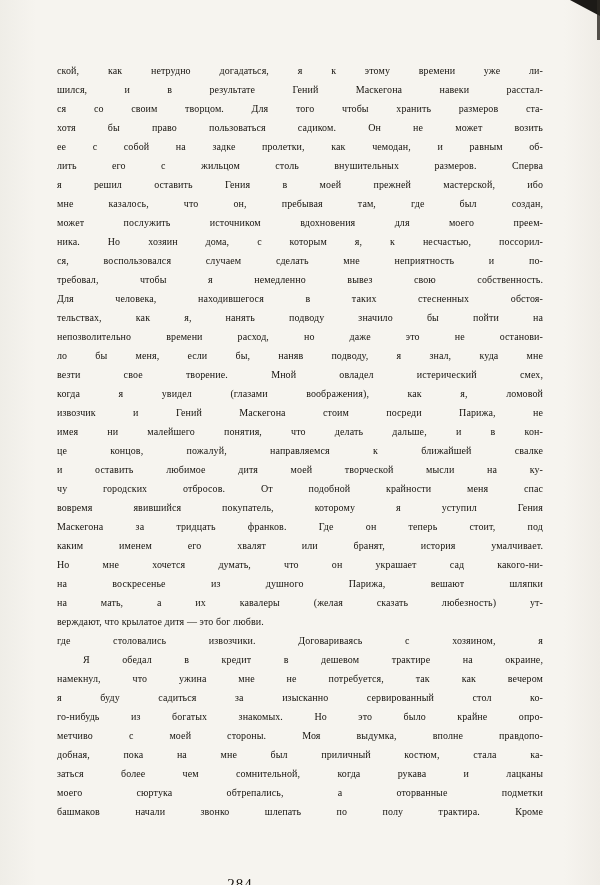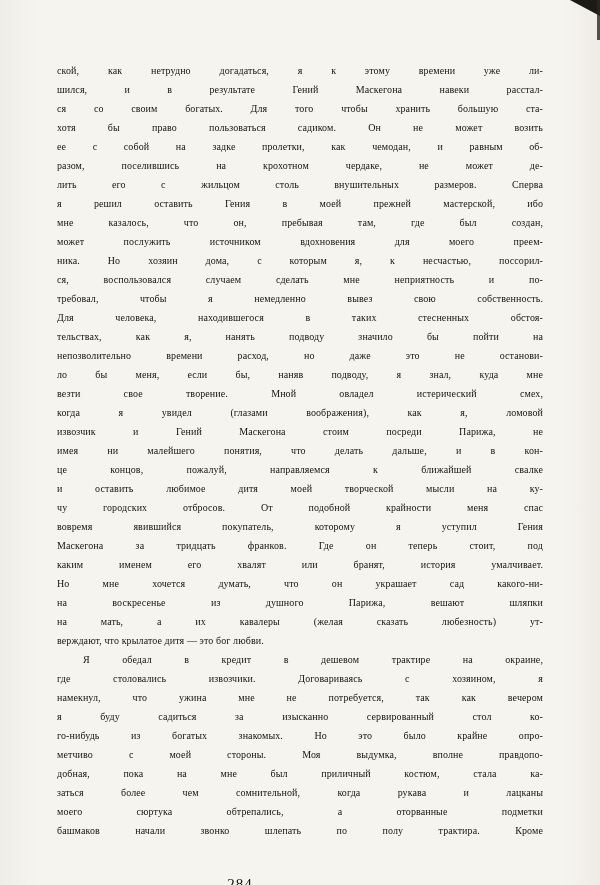--- a/index.html
+++ b/index.html
@@ -65,24 +65,23 @@
 </head>
 <body>
 
 <div id="scan-page">
   <div class="artifact-corner-tr"></div>
   <div class="artifact-edge-r"></div>
   <div id="text-block">
       <div class="paragraph">
         <div class="line just">ской, как нетрудно догадаться, я к этому времени уже ли-</div>
         <div class="line just">шился, и в результате Гений Маскегона навеки расстал-</div>
-        <div class="line just">ся со своим богатых. Для того чтобы хранить большую ста-</div>
+        <div class="line just">ся со своим творцом. Для того чтобы хранить размеров ста-</div>
         <div class="line just">хотя бы право пользоваться садиком. Он не может возить</div>
         <div class="line just">ее с собой на задке пролетки, как чемодан, и равным об-</div>
-        <div class="line just">разом, поселившись на крохотном чердаке, не может де-</div>
         <div class="line just">лить его с жильцом столь внушительных размеров. Сперва</div>
         <div class="line just">я решил оставить Гения в моей прежней мастерской, ибо</div>
         <div class="line just">мне казалось, что он, пребывая там, где был создан,</div>
         <div class="line just">может послужить источником вдохновения для моего преем-</div>
         <div class="line just">ника. Но хозяин дома, с которым я, к несчастью, поссорил-</div>
         <div class="line just">ся, воспользовался случаем сделать мне неприятность и по-</div>
         <div class="line just">требовал, чтобы я немедленно вывез свою собственность.</div>
         <div class="line just">Для человека, находившегося в таких стесненных обстоя-</div>
         <div class="line just">тельствах, как я, нанять подводу значило бы пойти на</div>
         <div class="line just">непозволительно времени расход, но даже это не останови-</div>
@@ -96,22 +95,22 @@
         <div class="line just">чу городских отбросов. От подобной крайности меня спас</div>
         <div class="line just">вовремя явившийся покупатель, которому я уступил Гения</div>
         <div class="line just">Маскегона за тридцать франков. Где он теперь стоит, под</div>
         <div class="line just">каким именем его хвалят или бранят, история умалчивает.</div>
         <div class="line just">Но мне хочется думать, что он украшает сад какого-ни-</div>
         <div class="line just">на воскресенье из душного Парижа, вешают шляпки</div>
         <div class="line just">на мать, а их кавалеры (желая сказать любезность) ут-</div>
         <div class="line">верждают, что крылатое дитя — это бог любви.</div>
       </div>
       <div class="paragraph">
+        <div class="line just">где столовались извозчики. Договариваясь с хозяином, я</div>
         <div class="line just indent">Я обедал в кредит в дешевом трактире на окраине,</div>
-        <div class="line just">где столовались извозчики. Договариваясь с хозяином, я</div>
         <div class="line just">намекнул, что ужина мне не потребуется, так как вечером</div>
         <div class="line just">я буду садиться за изысканно сервированный стол ко-</div>
         <div class="line just">го-нибудь из богатых знакомых. Но это было крайне опро-</div>
         <div class="line just">метчиво с моей стороны. Моя выдумка, вполне правдопо-</div>
         <div class="line just">добная, пока на мне был приличный костюм, стала ка-</div>
         <div class="line just">заться более чем сомнительной, когда рукава и лацканы</div>
         <div class="line just">моего сюртука обтрепались, а оторванные подметки</div>
         <div class="line just">башмаков начали звонко шлепать по полу трактира. Кроме</div>
       </div>
     </div>

